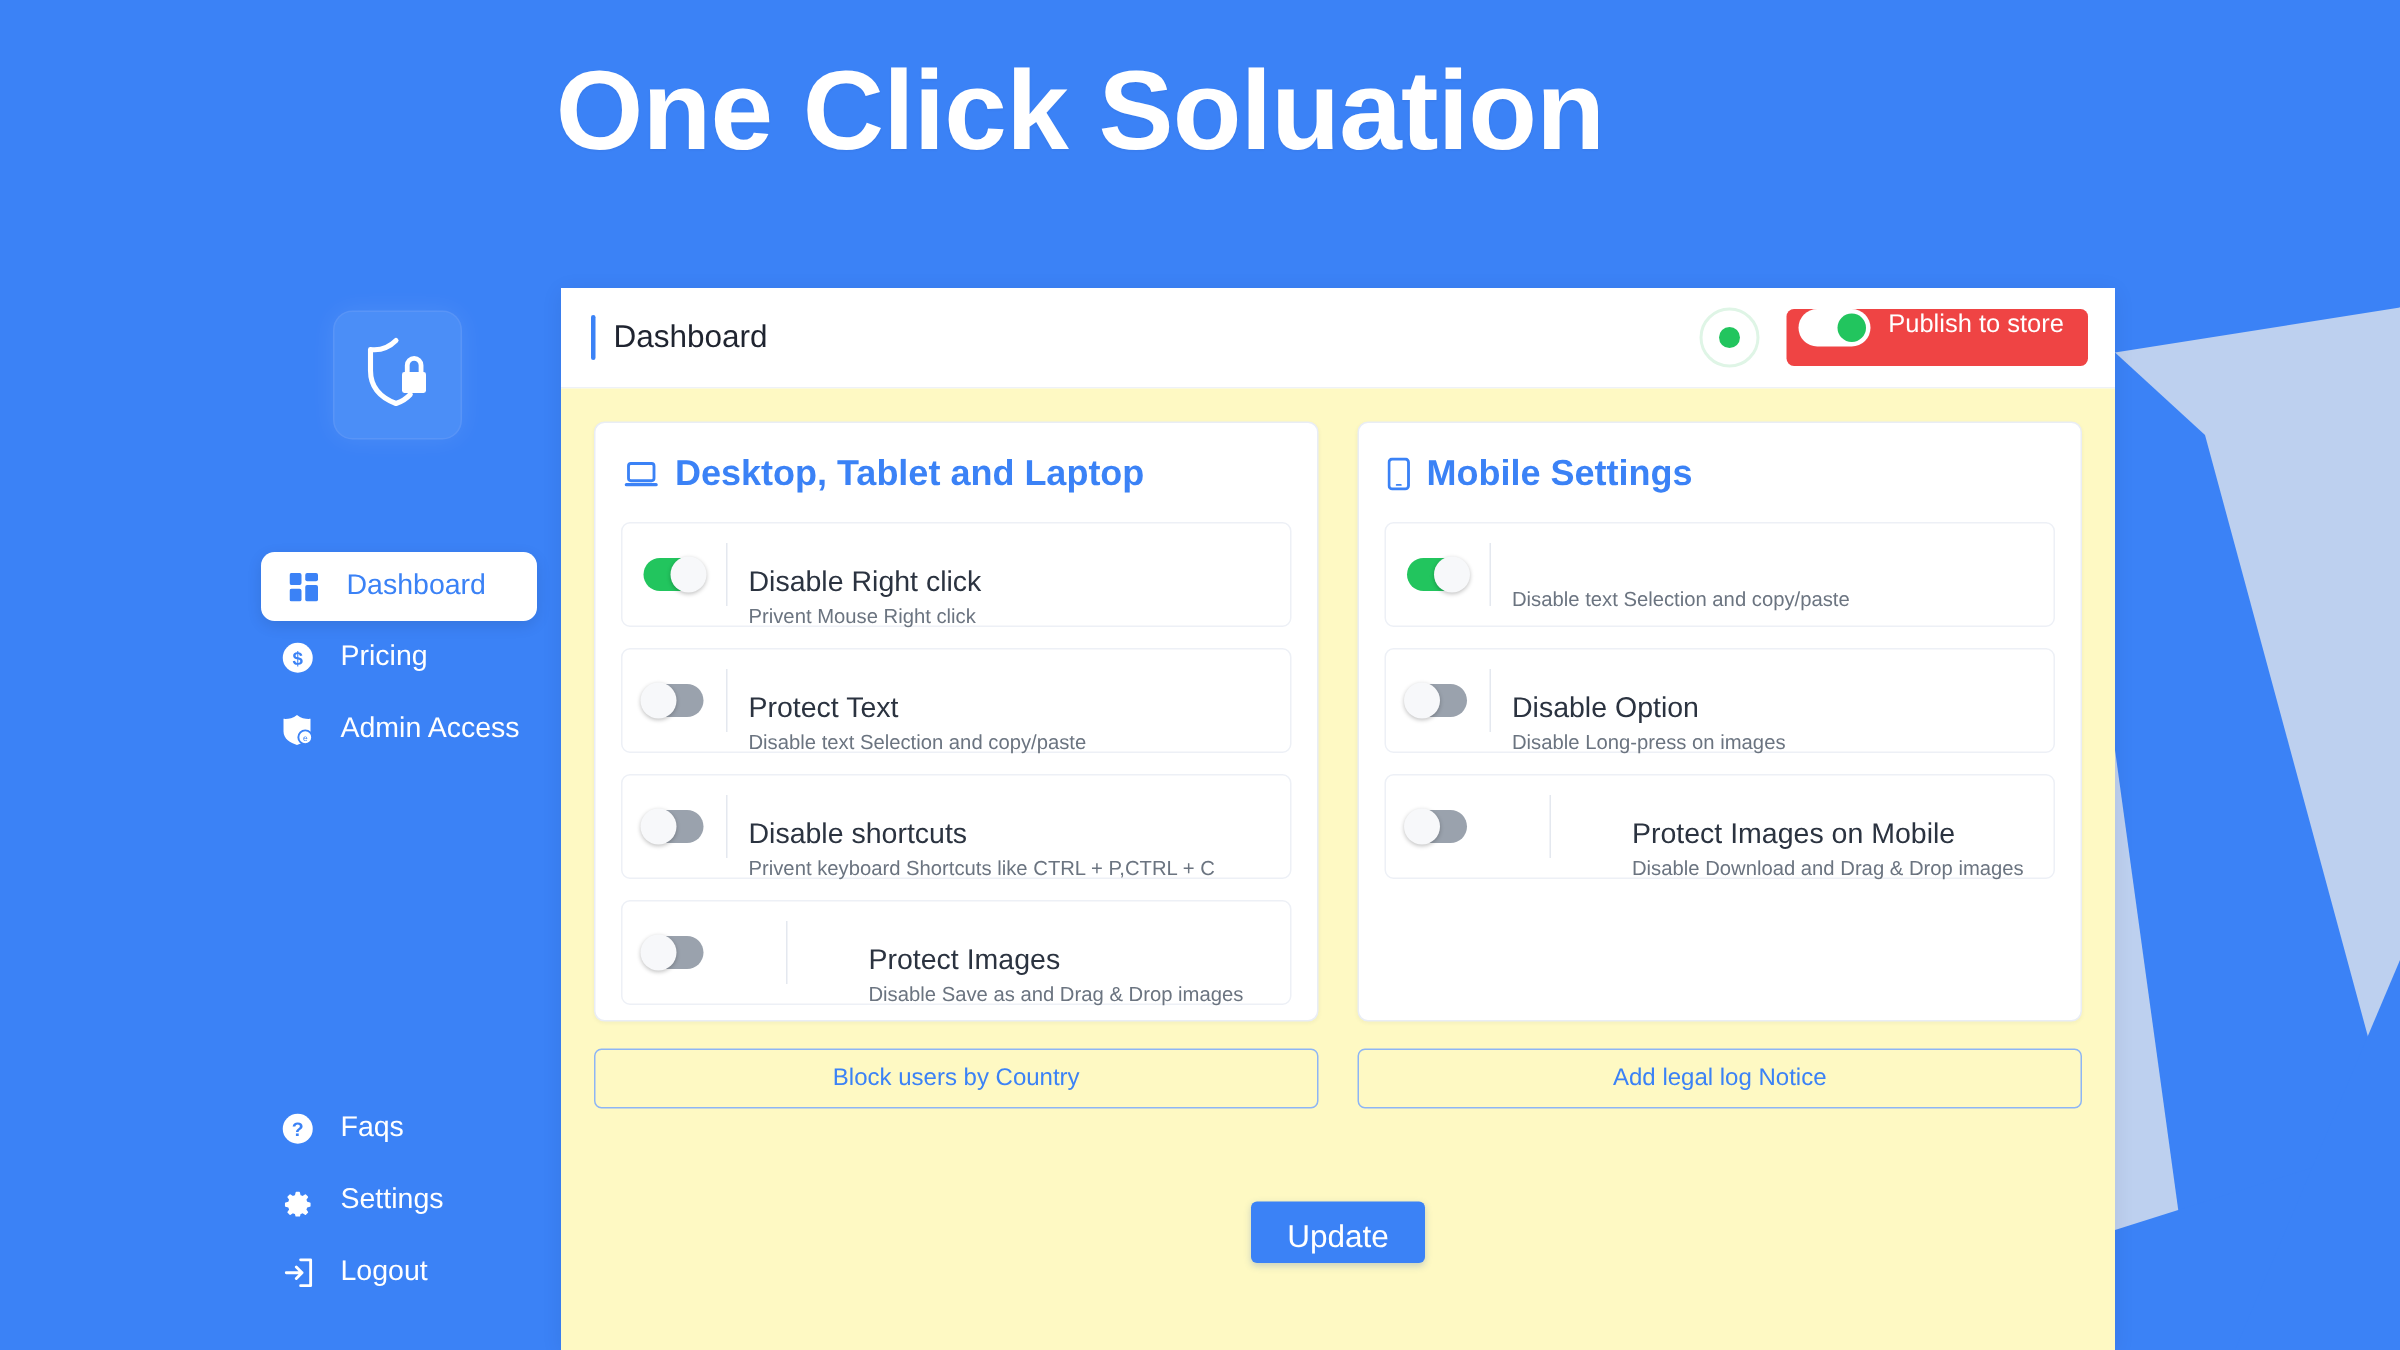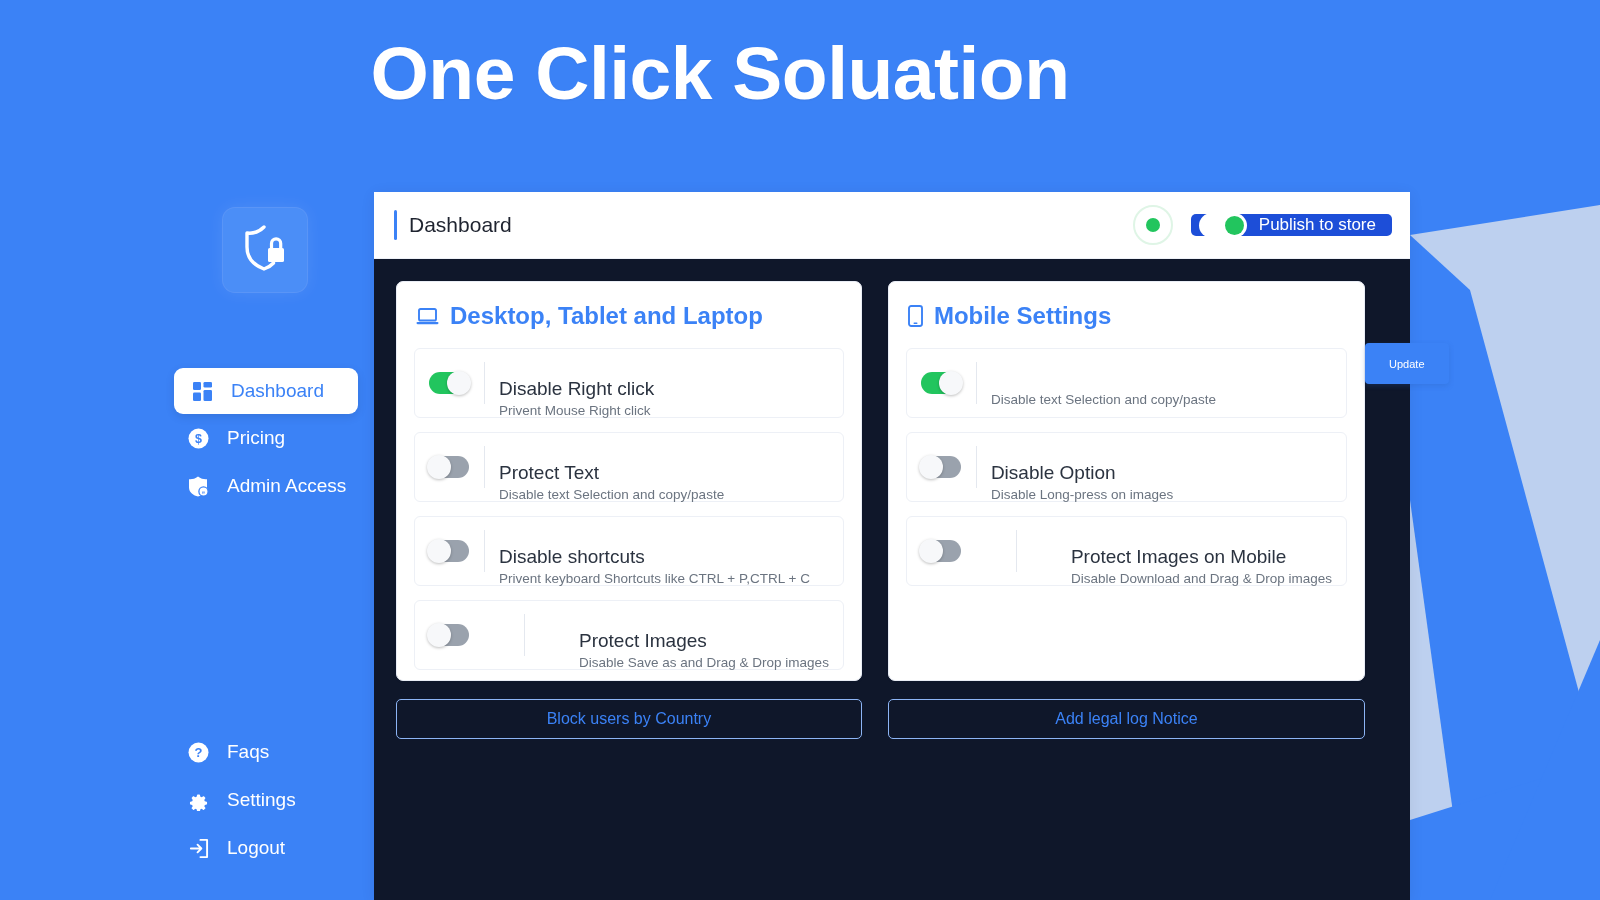--- a/index.html
+++ b/index.html
@@ -151,24 +151,23 @@
     margin-right: 18px;
     background: #ffffff;
   }
   #status-dot {
     width: 14px; height: 14px;
     border-radius: 50%;
     background: #22c55e;
   }
   #publish-btn {
     display: flex;
-    align-items: center;
-    background: #1d4ed8;
+    background: #ef4444;
     border-radius: 5px;
-    height: 22px;
+    height: 38px;
     padding: 0 16px 0 8px;
     cursor: pointer;
   }
   #publish-switch {
     width: 48px;
     height: 25px;
     border-radius: 13px;
     background: #ffffff;
     position: relative;
     margin-right: 12px;
@@ -183,24 +182,24 @@
   }
   #publish-label {
     color: #ffffff;
     font-size: 17px;
     white-space: nowrap;
   }
 
   
   #content-body {
     flex: 1;
-    background: #0f172a;
+    background: #fef9c3;
     padding: 22px 22px 0 22px;
     display: flex;
-    flex-direction: row;
+    flex-direction: column;
   }
   #panels {
     display: flex;
     gap: 26px;
   }
   .panel-col { flex: 1; display: flex; flex-direction: column; }
   .panel {
     background: #ffffff;
     border-radius: 7px;
     border: 1px solid #e9edf5;
@@ -293,21 +292,21 @@
   #update-wrap {
     display: flex;
     justify-content: center;
     margin-top: 62px;
   }
   #update-btn {
     background: #3b82f6;
     color: #ffffff;
     border: none;
     border-radius: 4px;
-    font-size: 11px;
+    font-size: 21px;
     font-family: "Liberation Sans", sans-serif;
     padding: 12px 24px;
     height: 41px;
     cursor: pointer;
     box-shadow: 0 2px 5px rgba(40,90,180,0.25);
   }
 </style>
 </head>
 <body>
 

